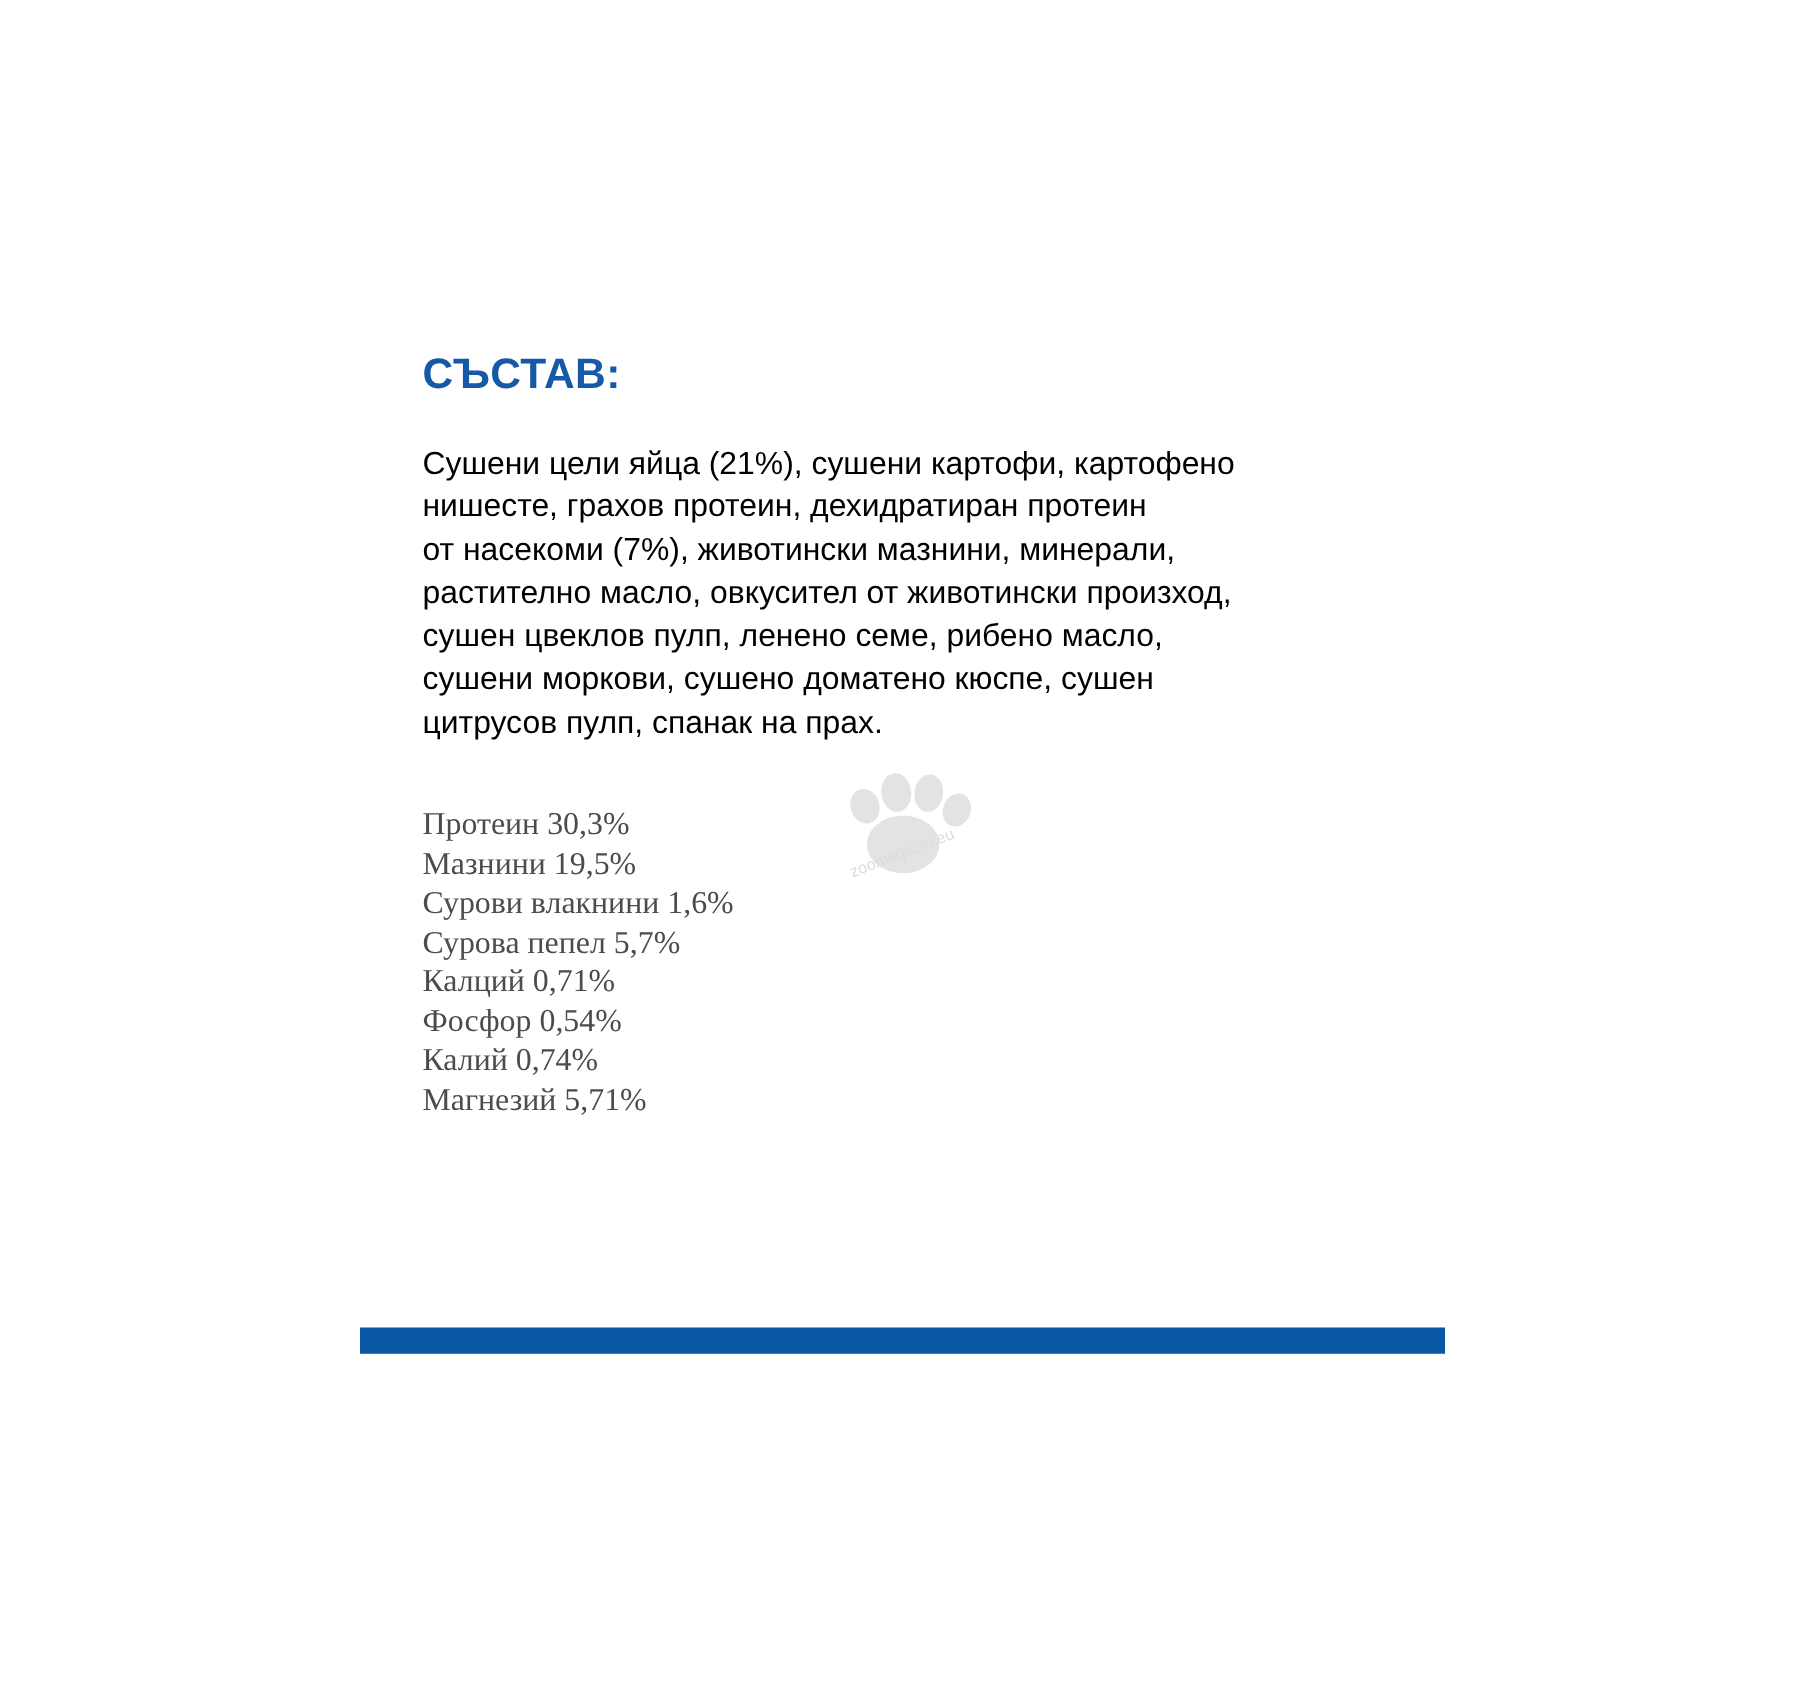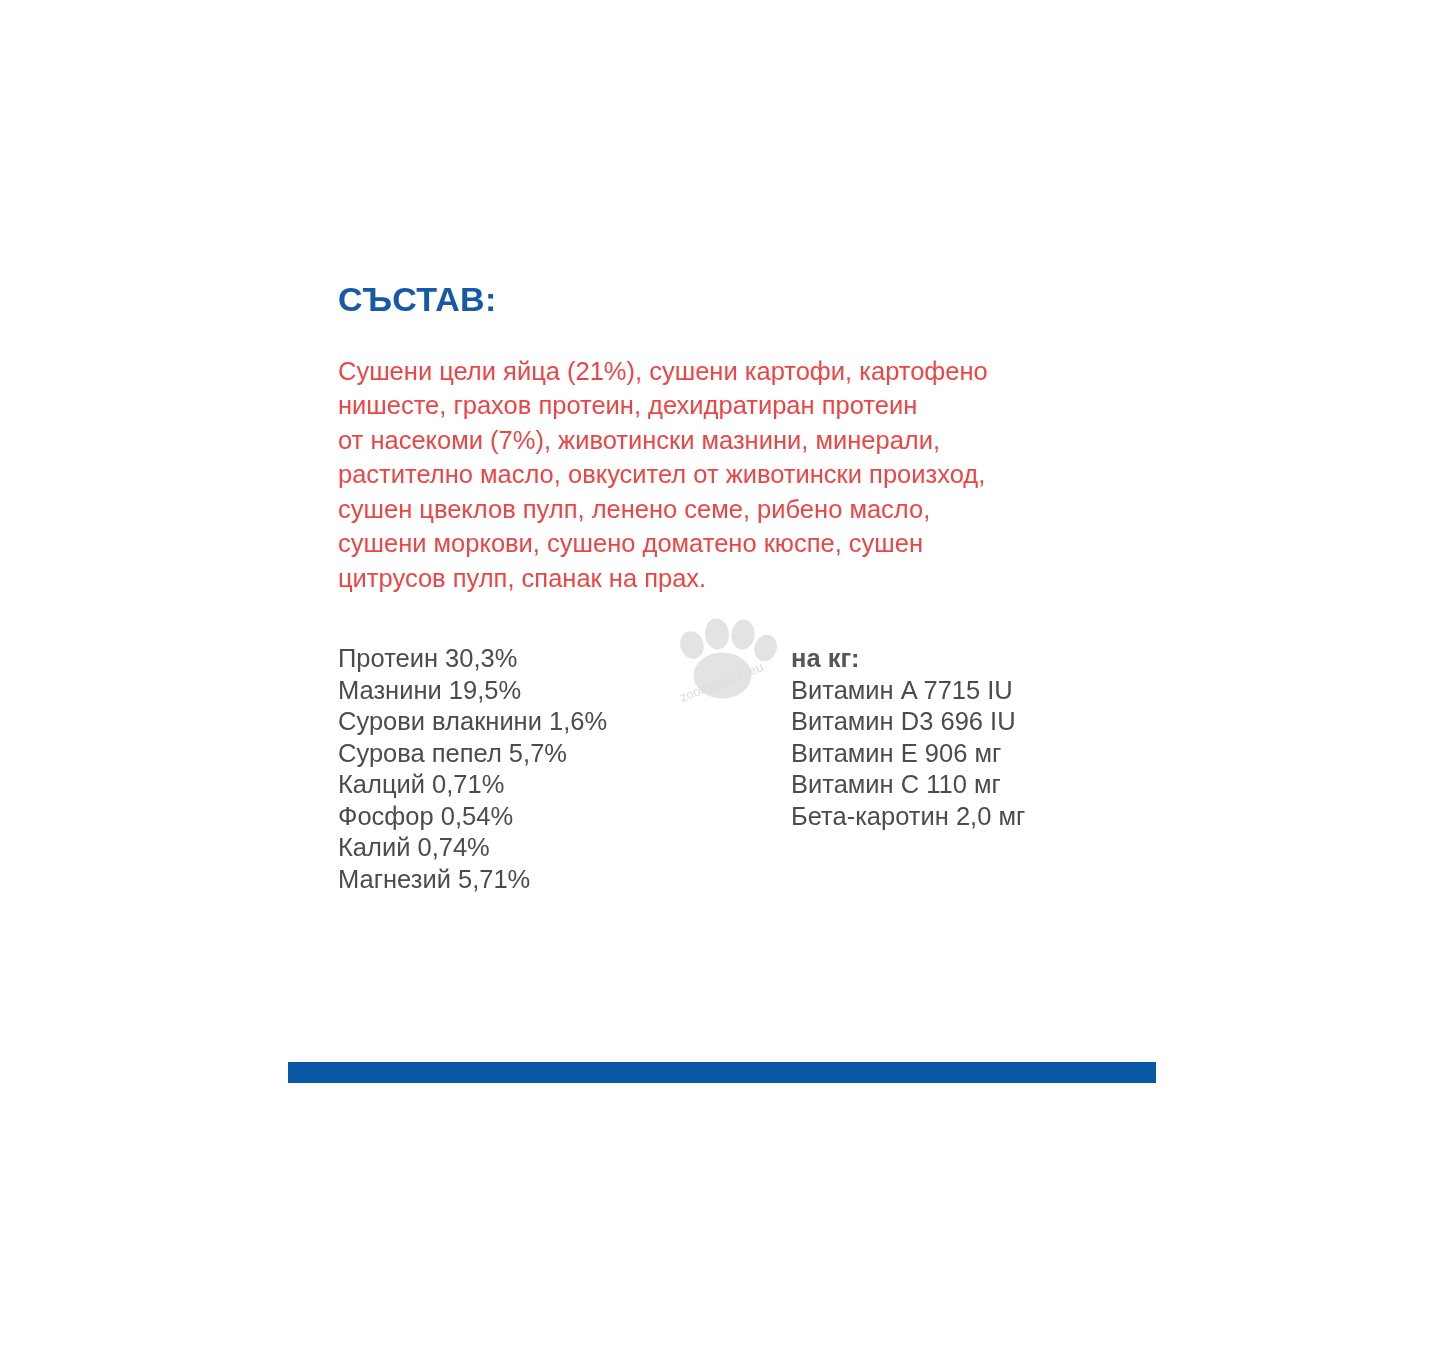--- a/index.html
+++ b/index.html
@@ -45,21 +45,21 @@
   }
   #heading-composition { left: 338px; top: 252px; }
   #heading-analytical  { left: 338px; top: 583px; }
 
   
   .ingredients {
     position: absolute;
     left: 338px;
     top: 328px;
     width: 830px;
-    color: #ef4444;
+    color: #000000;
     font-size: 25.5px;
     line-height: 34.5px;
     white-space: pre-line;
   }
 
   
   .analysis-columns {
     position: absolute;
     left: 338px;
     top: 643px;
@@ -68,20 +68,21 @@
     align-items: flex-start;
   }
   .analysis-col-left  { width: 453px; flex: 0 0 453px; }
   .analysis-col-right { width: 370px; flex: 0 0 370px; }
 
   .analysis-line {
     color: #4b4b50;
     font-size: 25.5px;
     line-height: 31.5px;
     white-space: nowrap;
+    font-family: Liberation Serif, serif;
   }
   .analysis-line.is-label {
     font-weight: bold;
     color: #55555a;
   }
 
   
   .accent-bar {
     position: absolute;
     left: 288px;
@@ -126,26 +127,18 @@
       <div class="analysis-line">Протеин 30,3%</div>
       <div class="analysis-line">Мазнини 19,5%</div>
       <div class="analysis-line">Сурови влакнини 1,6%</div>
       <div class="analysis-line">Сурова пепел 5,7%</div>
       <div class="analysis-line">Калций 0,71%</div>
       <div class="analysis-line">Фосфор 0,54%</div>
       <div class="analysis-line">Калий 0,74%</div>
       <div class="analysis-line">Магнезий 5,71%</div>
     </div>
 
-    <div class="analysis-col-right">
-      <div class="analysis-line is-label">на кг:</div>
-      <div class="analysis-line">Витамин A 7715 IU</div>
-      <div class="analysis-line">Витамин D3 696 IU</div>
-      <div class="analysis-line">Витамин E 906 мг</div>
-      <div class="analysis-line">Витамин C 110 мг</div>
-      <div class="analysis-line">Бета-каротин 2,0 мг</div>
-    </div>
 
   </div>
 
   <div class="accent-bar"></div>
 
 </div>
 
 </body></html>

